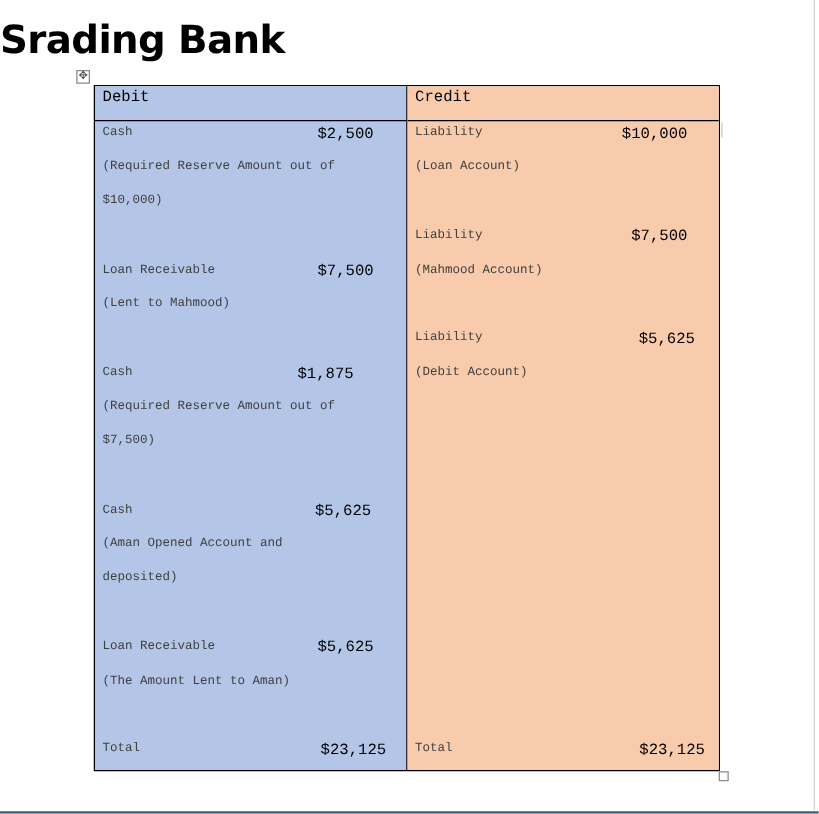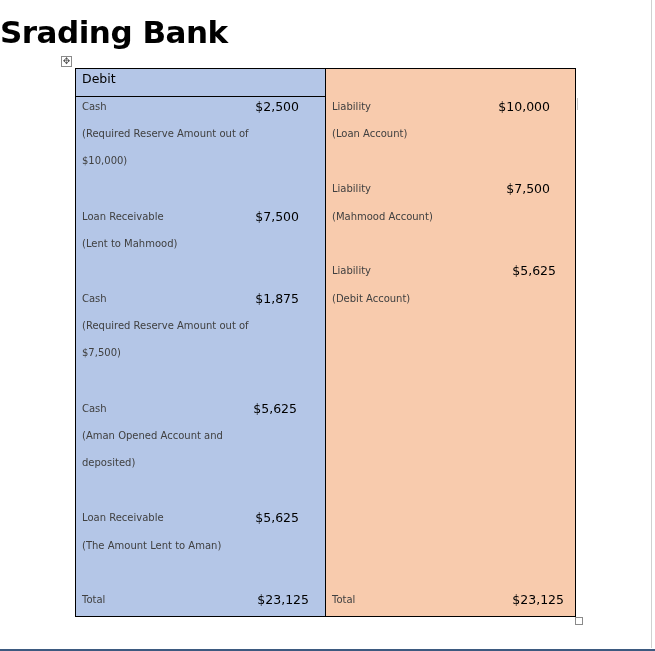--- a/index.html
+++ b/index.html
@@ -12,21 +12,21 @@
     font-family: "DejaVu Sans", sans-serif; font-weight: bold; font-size: 31px; color: #000;
     letter-spacing: -0.5px;
   }
   .move-handle {
     position: absolute; left: 61px; top: 56px; width: 11px; height: 11px;
     border: 1px solid #8a8a8a; background: #fff; box-sizing: border-box;
     font-size: 9px; line-height: 9px; text-align: center; color: #555;
   }
   .table {
     position: absolute; left: 75px; top: 68px; width: 501px; height: 549px;
-    border: 1px solid #000; box-sizing: border-box;
+    border: 1px solid #000; box-sizing: border-box; font-family: Liberation Mono, monospace;
   }
   .col {
     position: absolute; top: 0; bottom: 0; box-sizing: border-box;
   }
   .col.debit { left: 0; width: 250px; background: #B4C6E7; border-right: 1px solid #000; }
   .col.credit { left: 250px; right: 0; background: #F8CBAD; }
   .hdr {
     position: absolute; left: 0; right: 0; top: 0; height: 28px; border-bottom: 1px solid #000;
     box-sizing: border-box; padding-left: 6px; font-size: 12.5px; line-height: 19px; color: #000;
   }
@@ -65,38 +65,39 @@
     <div class="line" style="top:30px">Cash</div>
     <div class="amt" style="top:30px; right:26px">$2,500</div>
     <div class="line" style="top:57px">(Required Reserve Amount out of</div>
     <div class="line" style="top:84px">$10,000)</div>
 
     <div class="line" style="top:140px">Loan Receivable</div>
     <div class="amt" style="top:140px; right:26px">$7,500</div>
     <div class="line" style="top:167px">(Lent to Mahmood)</div>
 
     <div class="line" style="top:222px">Cash</div>
-    <div class="amt" style="top:222px; right:26px">$1,875</div>
+    <div class="amt" style="top:222px; right:42px">$1,875</div>
     <div class="line" style="top:249px">(Required Reserve Amount out of</div>
     <div class="line" style="top:276px">$7,500)</div>
 
     <div class="line" style="top:332px">Cash</div>
     <div class="amt" style="top:332px; right:28px">$5,625</div>
     <div class="line" style="top:359px">(Aman Opened Account and</div>
     <div class="line" style="top:386px">deposited)</div>
 
     <div class="line" style="top:441px">Loan Receivable</div>
     <div class="amt" style="top:441px; right:26px">$5,625</div>
     <div class="line" style="top:469px">(The Amount Lent to Aman)</div>
 
     <div class="line" style="top:523px">Total</div>
     <div class="amt" style="top:523px; right:16px">$23,125</div>
   </div>
 
   <div class="col credit">
+    <div class="hdr">Credit</div>
 
     <div class="line" style="top:30px">Liability</div>
     <div class="amt" style="top:30px; right:25px">$10,000</div>
     <div class="line" style="top:57px">(Loan Account)</div>
 
     <div class="line" style="top:112px">Liability</div>
     <div class="amt" style="top:112px; right:25px">$7,500</div>
     <div class="line" style="top:140px">(Mahmood Account)</div>
 
     <div class="line" style="top:194px">Liability</div>

